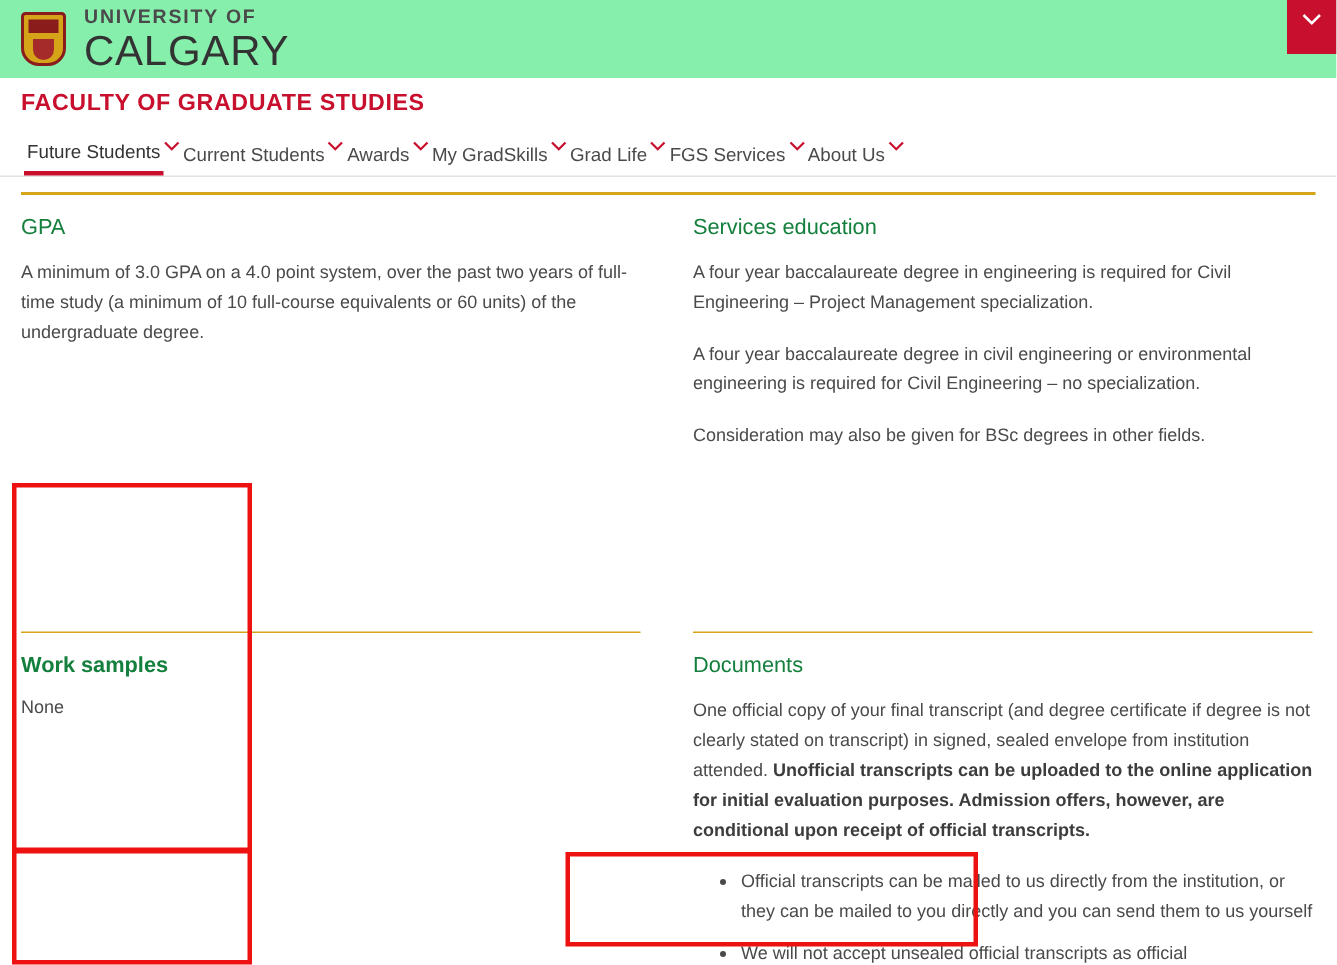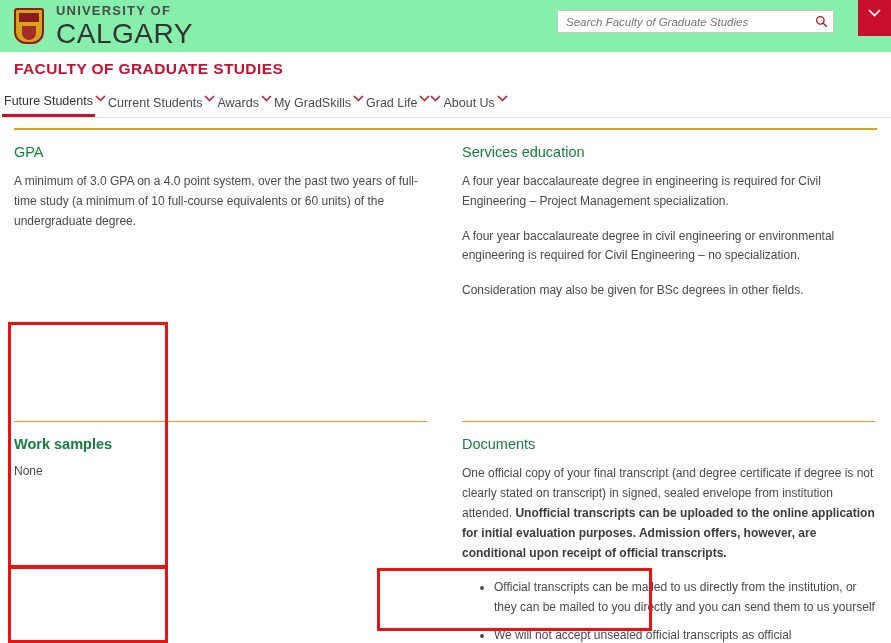--- a/index.html
+++ b/index.html
@@ -108,21 +108,21 @@
     letter-spacing: 0.4px;
     color: #c8102e;
   }
 
   
   .nav {
     position: relative;
     height: 30px;
     margin-top: 6px;
     border-bottom: 1px solid #e2e2e2;
-    padding-left: 2px;
+    padding-left: 16px;
     display: flex;
     align-items: flex-start;
   }
   .nav-item {
     display: flex;
     align-items: center;
     font-size: 12.5px;
     color: #4a4a4a;
     cursor: pointer;
     height: 29px;
@@ -203,29 +203,20 @@
 </head>
 <body>
 
 <div class="header">
   <div class="crest"></div>
   <div class="wordmark">
     <div class="line1">UNIVERSITY OF</div>
     <div class="line2">CALGARY</div>
   </div>
 
-  <div class="searchbox">
-    <input type="text" placeholder="Search Faculty of Graduate Studies" style="">
-    <span class="sicon">
-      <svg width="13" height="13" viewBox="0 0 16 16">
-        <circle cx="6.6" cy="6.6" r="4.6" fill="none" stroke="#a01c24" stroke-width="1.6"></circle>
-        <line x1="10.2" y1="10.2" x2="14.5" y2="14.5" stroke="#a01c24" stroke-width="1.8"></line>
-      </svg>
-    </span>
-  </div>
 
   <div class="redtab">
     <span>
       <svg width="13" height="8" viewBox="0 0 13 8">
         <polyline points="1,1 6.5,6.5 12,1" fill="none" stroke="#ffffff" stroke-width="1.7"></polyline>
       </svg>
     </span>
   </div>
 </div>
 
@@ -270,20 +261,23 @@
 
   <div class="nav-item">
     <span class="lbl">Grad Life</span>
   </div>
   <span class="caret">
     <svg width="11" height="7" viewBox="0 0 11 7">
         <polyline points="1,1 5.5,5.5 10,1" fill="none" stroke="#c8102e" stroke-width="1.5"></polyline>
       </svg>
   </span>
 
+  <div class="nav-item">
+    <span class="lbl">FGS Services</span>
+  </div>
   <span class="caret">
     <svg width="11" height="7" viewBox="0 0 11 7">
         <polyline points="1,1 5.5,5.5 10,1" fill="none" stroke="#c8102e" stroke-width="1.5"></polyline>
       </svg>
   </span>
 
   <div class="nav-item">
     <span class="lbl">About Us</span>
   </div>
   <span class="caret">

